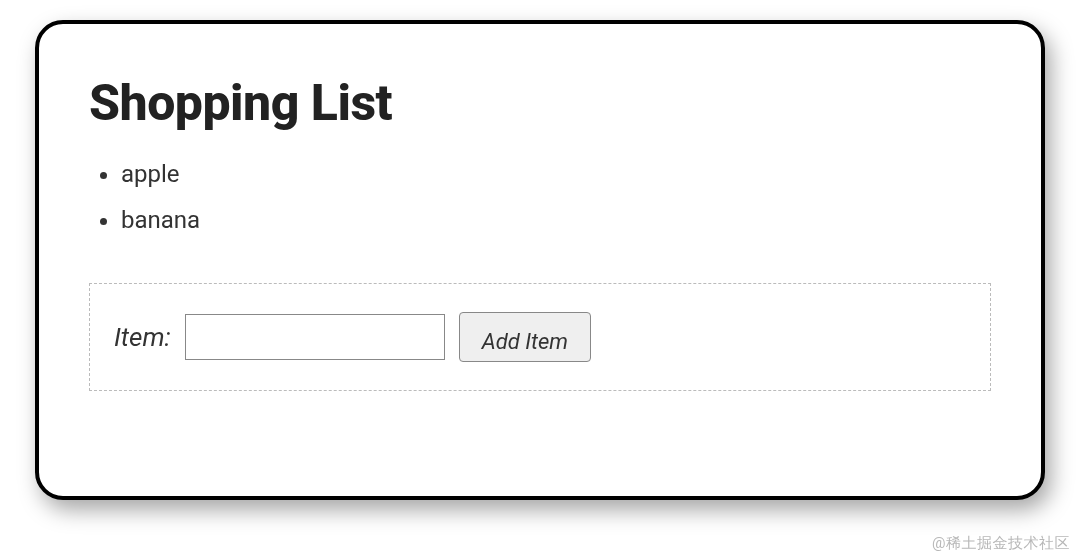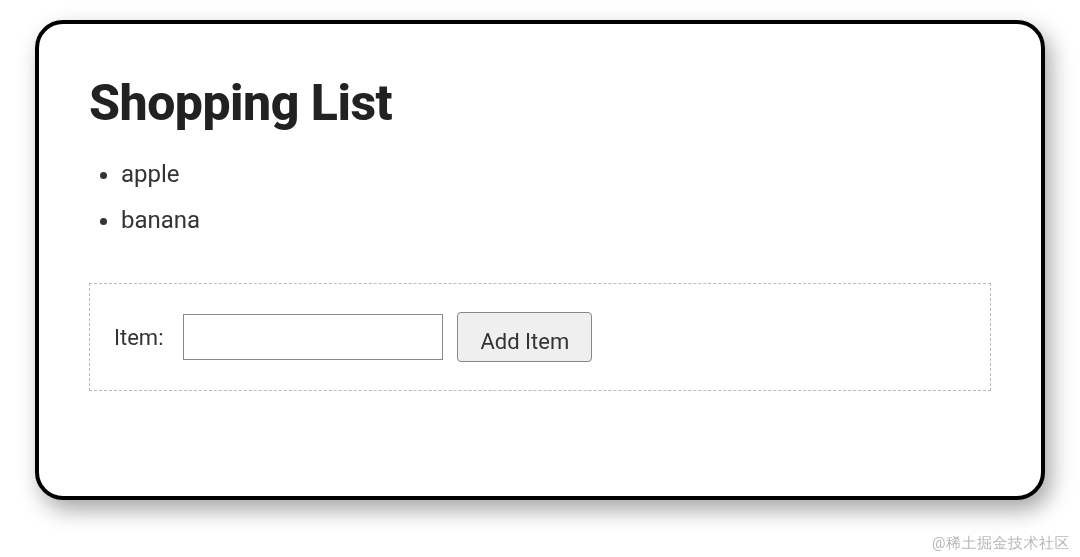--- a/index.html
+++ b/index.html
@@ -39,42 +39,43 @@
       color: #333;
     }
     .form-area {
       border: 1px dashed #bbb;
       padding: 28px 24px;
       display: flex;
       align-items: center;
       gap: 14px;
     }
     .form-label {
-      font-size: 22px;
+      font-size: 26px;
       color: #333;
-      margin-right: 6px;
+      font-style: italic;
     }
     .item-input {
       width: 260px;
       height: 46px;
       font-size: 20px;
       padding: 4px 8px;
       border: 1px solid #888;
       background: #fff;
     }
     .add-button {
       height: 50px;
       padding: 16px 22px;
       font-size: 22px;
       font-family: inherit;
       background: #efefef;
       border: 1px solid #888;
       border-radius: 4px;
       cursor: pointer;
       color: #333;
+      font-style: italic;
     }
     .watermark {
       position: absolute;
       right: 10px;
       bottom: 4px;
       font-size: 15px;
       color: #999;
       opacity: .7;
       letter-spacing: .5px;
     }

